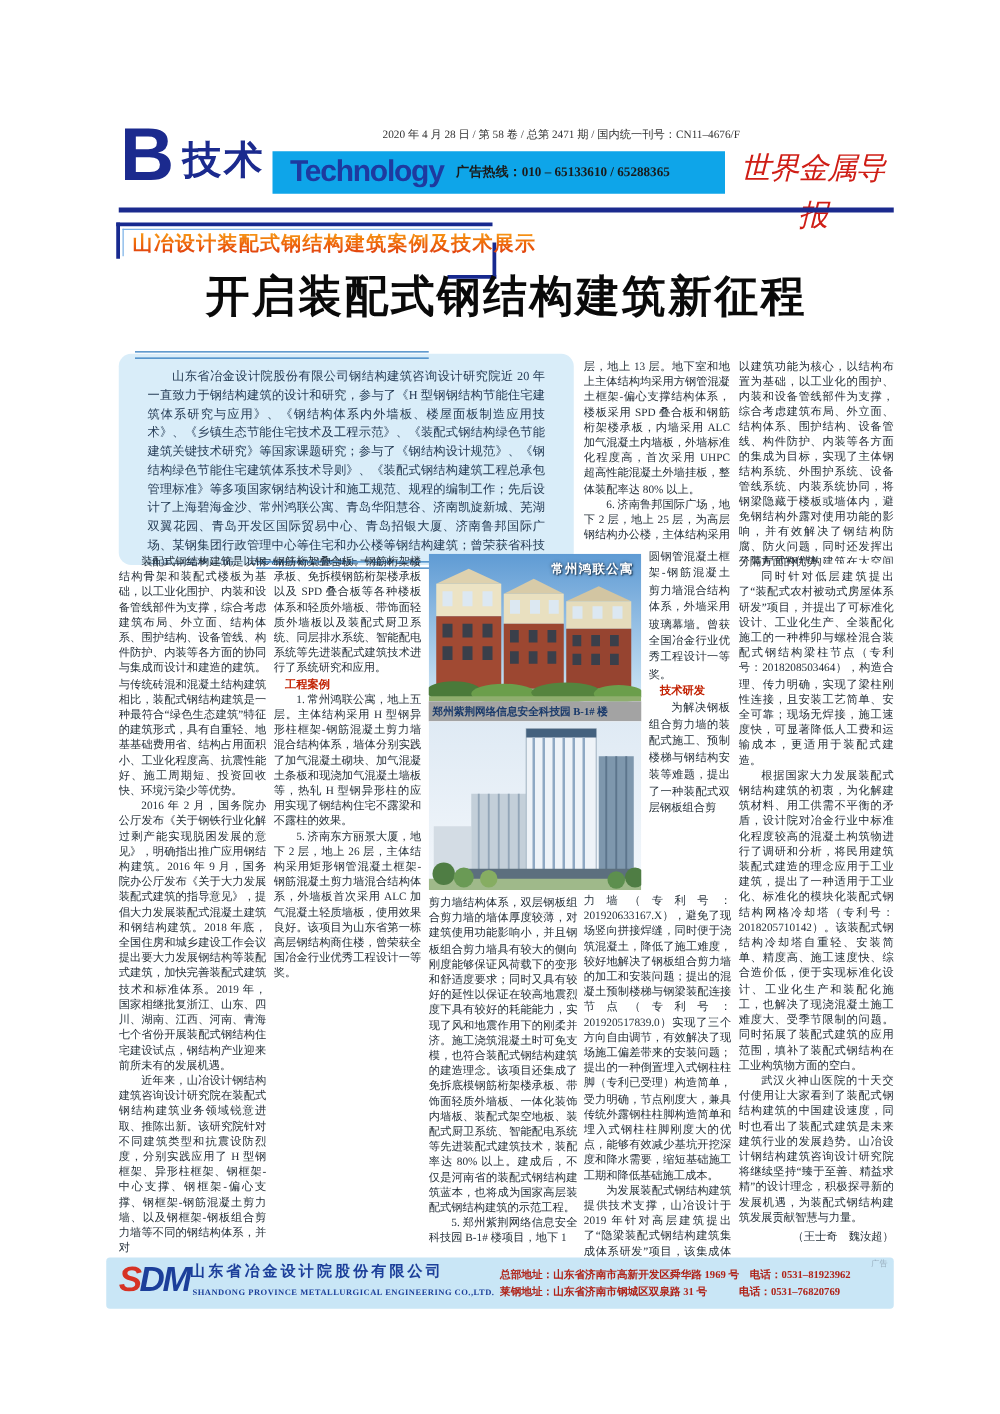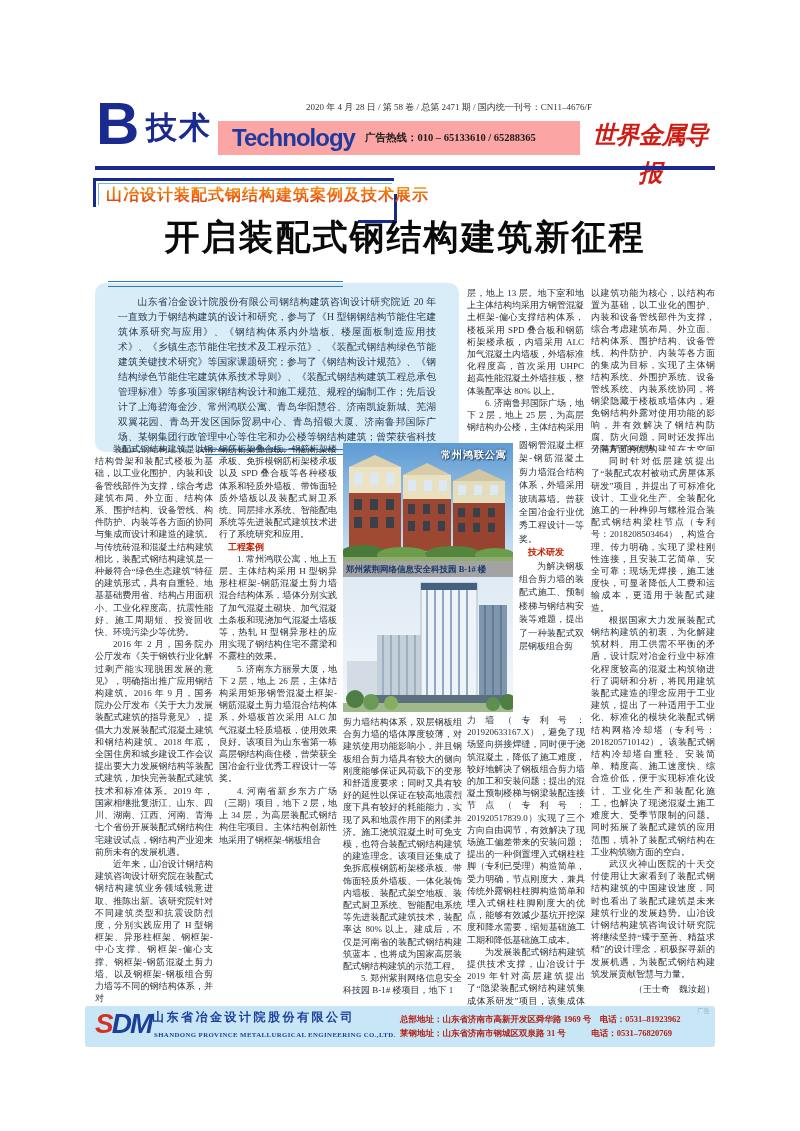--- a/index.html
+++ b/index.html
@@ -6,26 +6,26 @@
   .page{position:relative;width:800px;height:1131px;background:#fff;overflow:hidden;
         font-family:"Liberation Serif","DejaVu Serif",serif;color:#25303a;}
   .abs{position:absolute;}
 
   
   .b-letter{left:96px;top:94px;font-family:"Liberation Sans",sans-serif;
             font-size:60px;font-weight:900;color:#1b2a8e;line-height:1;}
   .sec-cn{left:146px;top:112px;font-size:31px;font-weight:900;color:#1b2a8e;line-height:1;
           font-family:"Liberation Sans",sans-serif;letter-spacing:2px;}
   .edition{left:0;top:101px;width:592px;text-align:right;font-size:9px;color:#333;}
-  .techbar{left:218px;top:121px;width:362px;height:34px;background:#fca5a5;
+  .techbar{left:218px;top:121px;width:362px;height:34px;background:#0ea5e9;
            display:flex;align-items:center;padding-left:14px;box-sizing:border-box;}
   .tech-en{font-family:"Liberation Sans",sans-serif;font-size:24px;font-weight:900;
            color:#1e3a9f;letter-spacing:-1px;margin-right:10px;}
   .hotline{font-size:10.5px;color:#1a1a1a;font-weight:bold;}
-  .masthead{left:584px;top:116px;width:132px;text-align:center;font-size:24px;font-weight:700;
+  .masthead{left:584px;top:116px;width:132px;text-align:center;font-size:24px;font-weight:400;
             color:#cf1d15;font-style:italic;letter-spacing:-1px;line-height:1.6;}
   .headrule{left:95px;top:166px;width:620px;height:3.5px;background:#1b2a8e;}
 
   
   .br-tl{left:93px;top:178px;width:298px;height:26px;border-top:3px solid #17298f;border-left:3px solid #17298f;}
   .br-tl-echo{left:98px;top:183px;width:293px;height:21px;border-top:1px solid #7db3e8;border-left:1px solid #7db3e8;}
   .br-br{left:358px;top:194px;width:36px;height:26px;border-bottom:3px solid #17298f;border-right:3px solid #17298f;}
   .banner-label{left:106px;top:185px;font-size:16px;font-weight:900;
                 font-family:"Liberation Sans",sans-serif;letter-spacing:1px;color:#e8560e;
                 background:linear-gradient(180deg,#f7a11a 0%,#ef6a0a 45%,#d92f12 100%);
@@ -113,21 +113,20 @@
   <div class="abs col c1">
       <p class="para">装配式钢结构建筑是以钢结构骨架和装配式楼板为基础，以工业化围护、内装和设备管线部件为支撑，综合考虑建筑布局、外立面、结构体系、围护结构、设备管线、构件防护、内装等各方面的协同与集成而设计和建造的建筑。与传统砖混和混凝土结构建筑相比，装配式钢结构建筑是一种最符合“绿色生态建筑”特征的建筑形式，具有自重轻、地基基础费用省、结构占用面积小、工业化程度高、抗震性能好、施工周期短、投资回收快、环境污染少等优势。</p>
       <p class="para">2016 年 2 月，国务院办公厅发布《关于钢铁行业化解过剩产能实现脱困发展的意见》，明确指出推广应用钢结构建筑。2016 年 9 月，国务院办公厅发布《关于大力发展装配式建筑的指导意见》，提倡大力发展装配式混凝土建筑和钢结构建筑。2018 年底，全国住房和城乡建设工作会议提出要大力发展钢结构等装配式建筑，加快完善装配式建筑技术和标准体系。2019 年，国家相继批复浙江、山东、四川、湖南、江西、河南、青海七个省份开展装配式钢结构住宅建设试点，钢结构产业迎来前所未有的发展机遇。</p>
       <p class="para">近年来，山冶设计钢结构建筑咨询设计研究院在装配式钢结构建筑业务领域锐意进取、推陈出新。该研究院针对不同建筑类型和抗震设防烈度，分别实践应用了 H 型钢框架、异形柱框架、钢框架-中心支撑、钢框架-偏心支撑、钢框架-钢筋混凝土剪力墙、以及钢框架-钢板组合剪力墙等不同的钢结构体系，并对</p>
     </div>
   <div class="abs col c2">
       <p class="para cont">钢筋桁架叠合板、钢筋桁架楼承板、免拆模钢筋桁架楼承板以及 SPD 叠合板等各种楼板体系和轻质外墙板、带饰面轻质外墙板以及装配式厨卫系统、同层排水系统、智能配电系统等先进装配式建筑技术进行了系统研究和应用。</p>
       <div class="subhead">工程案例</div>
       <p class="para">1. 常州鸿联公寓，地上五层。主体结构采用 H 型钢异形柱框架-钢筋混凝土剪力墙混合结构体系，墙体分别实践了加气混凝土砌块、加气混凝土条板和现浇加气混凝土墙板等，热轧 H 型钢异形柱的应用实现了钢结构住宅不露梁和不露柱的效果。</p>
       <p class="para">5. 济南东方丽景大厦，地下 2 层，地上 26 层，主体结构采用矩形钢管混凝土框架-钢筋混凝土剪力墙混合结构体系，外墙板首次采用 ALC 加气混凝土轻质墙板，使用效果良好。该项目为山东省第一栋高层钢结构商住楼，曾荣获全国冶金行业优秀工程设计一等奖。</p>
-      <p class="para">4. 河南省新乡东方广场（三期）项目，地下 2 层，地上 34 层，为高层装配式钢结构住宅项目。主体结构创新性地采用了钢框架-钢板组合</p>
     </div>
   <div class="abs col sq">
       <p class="para cont">圆钢管混凝土框架-钢筋混凝土剪力墙混合结构体系，外墙采用玻璃幕墙。曾获全国冶金行业优秀工程设计一等奖。</p>
       <div class="subhead">技术研发</div>
       <p class="para">为解决钢板组合剪力墙的装配式施工、预制楼梯与钢结构安装等难题，提出了一种装配式双层钢板组合剪</p>
     </div>
   <div class="abs col c3l">
       <p class="para cont">剪力墙结构体系，双层钢板组合剪力墙的墙体厚度较薄，对建筑使用功能影响小，并且钢板组合剪力墙具有较大的侧向刚度能够保证风荷载下的变形和舒适度要求；同时又具有较好的延性以保证在较高地震烈度下具有较好的耗能能力，实现了风和地震作用下的刚柔并济。施工浇筑混凝土时可免支模，也符合装配式钢结构建筑的建造理念。该项目还集成了免拆底模钢筋桁架楼承板、带饰面轻质外墙板、一体化装饰内墙板、装配式架空地板、装配式厨卫系统、智能配电系统等先进装配式建筑技术，装配率达 80% 以上。建成后，不仅是河南省的装配式钢结构建筑蓝本，也将成为国家高层装配式钢结构建筑的示范工程。</p>
       <p class="para">5. 郑州紫荆网络信息安全科技园 B-1# 楼项目，地下 1</p>
     </div>

